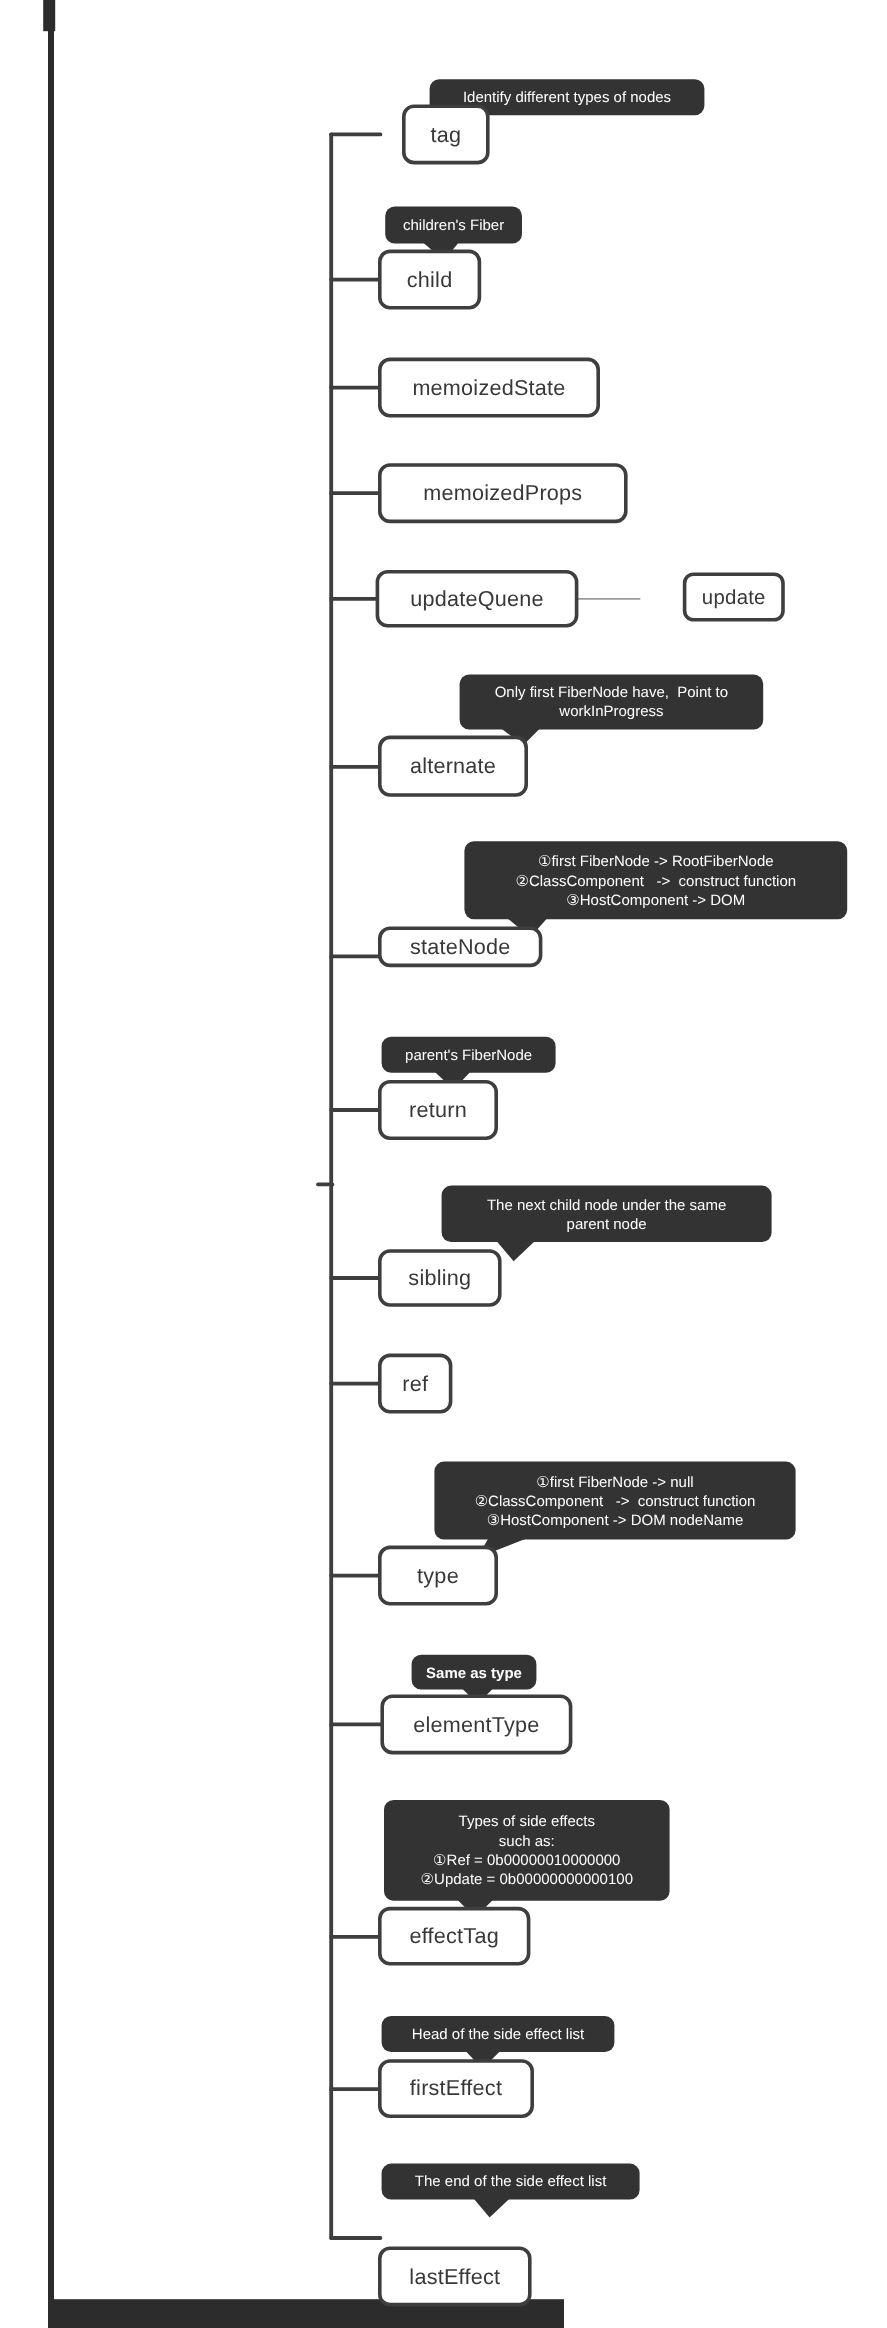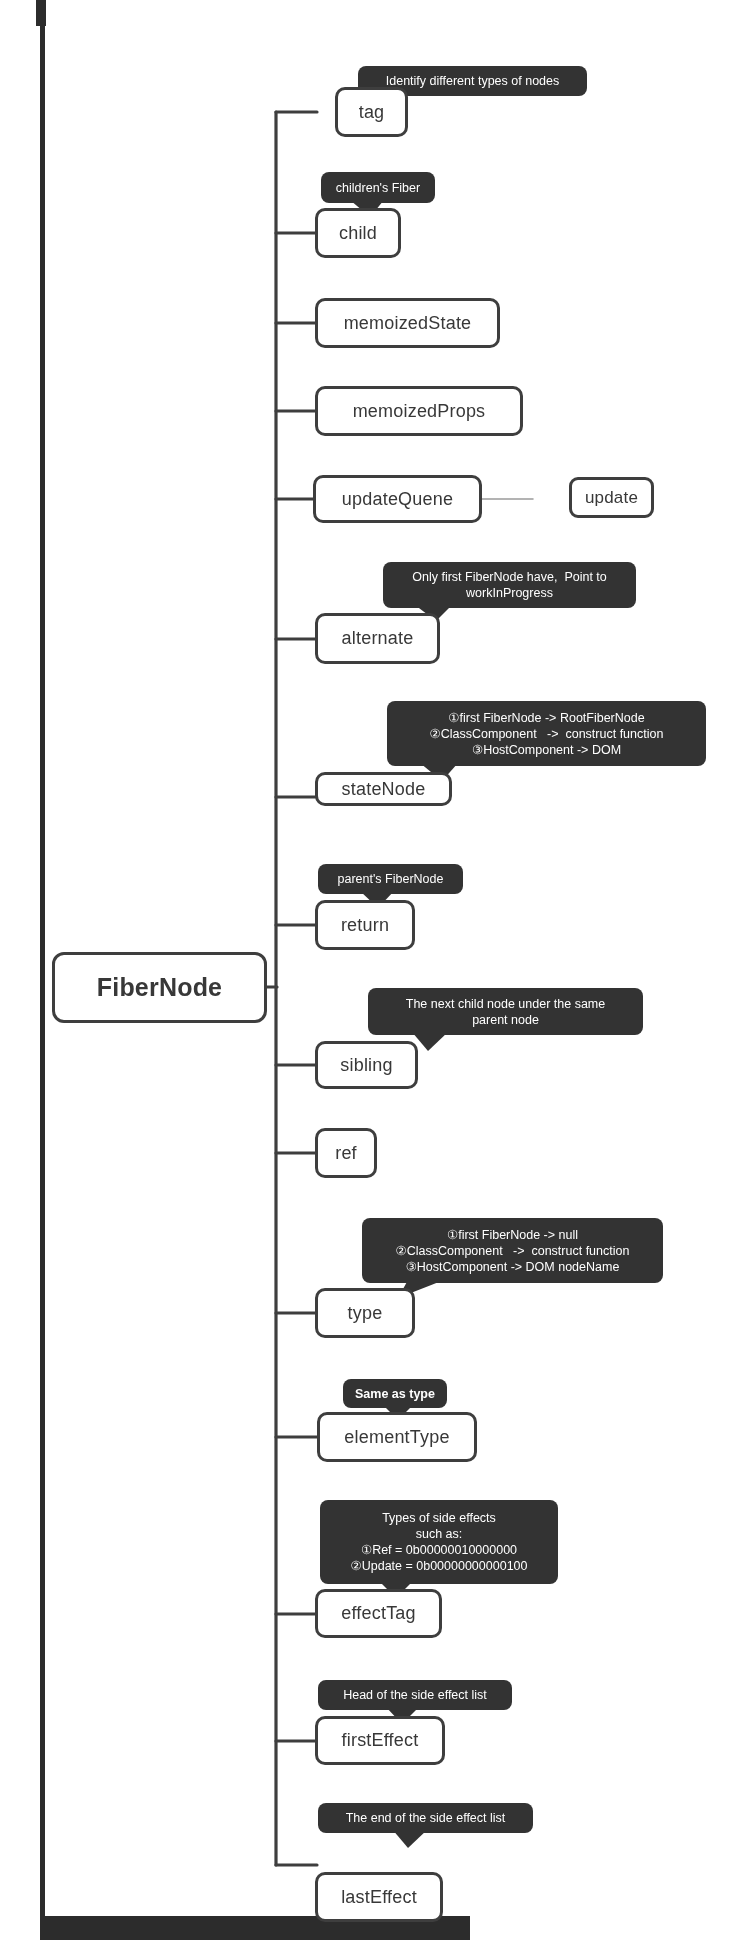--- a/index.html
+++ b/index.html
@@ -114,17 +114,16 @@
       </div>
       <div class="node" style="left: 315px; top: 1716px; width: 130px; height: 49px;">firstEffect</div>
       <div class="tooltip" style="left: 318px; top: 1680px; min-width: 194px; min-height: 30px;">
         <div class="ln">Head of the side effect list</div>
       </div>
       <div class="node" style="left: 315px; top: 1840px; width: 128px; height: 50px; margin-top: 32px;">lastEffect</div>
       <div class="tooltip" style="left: 318px; top: 1803px; min-width: 215px; min-height: 30px;">
         <div class="ln">The end of the side effect list</div>
       </div>
     </div>
-  <div class="node root" id="root-node" style="left: 52px; top: 952px; width: 215px; height: 71px;">FiberNode</div>
   <div class="artifact artifact-left"></div>
   <div class="artifact artifact-corner"></div>
   <div class="artifact artifact-bottom"></div>
 </div>
 
 </body></html>

